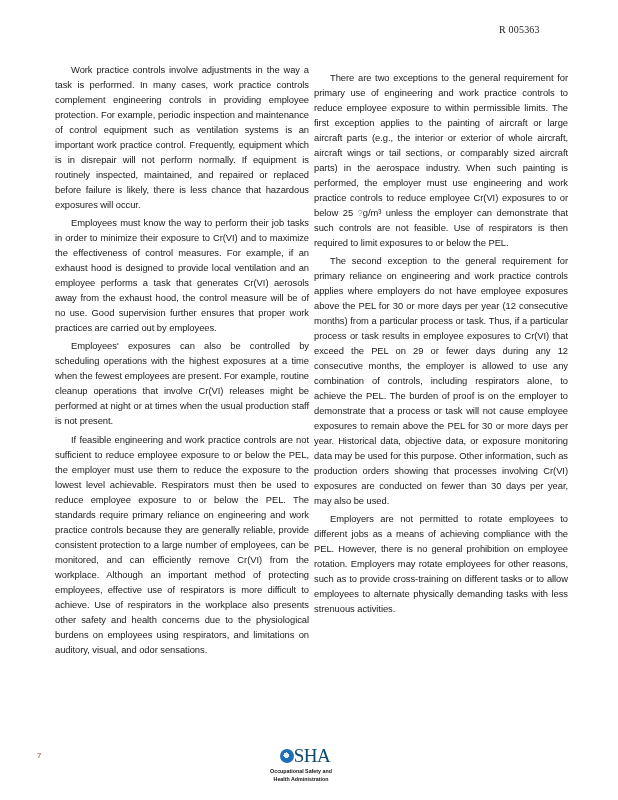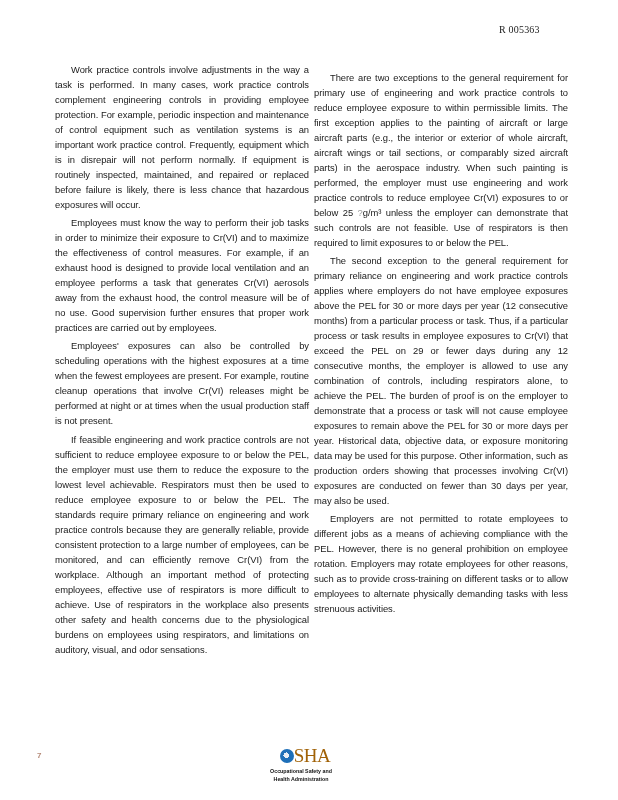--- a/index.html
+++ b/index.html
@@ -9,21 +9,21 @@
            font-size: 10px; color: #222; letter-spacing: 0.2px; }
   .col { position: absolute; top: 62px; width: 254px; font-size: 9.4px; line-height: 15px;
          text-align: justify; letter-spacing: -0.05px; }
   .col.left { left: 55px; }
   .col.right { left: 314px; margin-top: 8px; }
   .col p { margin: 0 0 3.2px 0; text-indent: 16px; }
   .qmark { color: #9a9a9a; }
   .page-num { position: absolute; left: 37px; top: 751px; font-size: 8px; font-weight: bold; color: #b58a78; }
   .logo { position: absolute; left: 256px; top: 747px; width: 90px; text-align: center; }
   .logo-mark { display: inline-flex; align-items: center; font-family: "Liberation Serif", serif;
-               font-size: 19px; line-height: 18px; color: #a16207; letter-spacing: -0.5px; padding-left: 8px; }
+               font-size: 19px; line-height: 18px; color: #0c4a6e; letter-spacing: -0.5px; padding-left: 8px; }
   .logo-o { display: inline-block; width: 14px; height: 14px; border-radius: 50%;
             border: 3px solid #1e6fb8; box-sizing: border-box; margin-right: 0px;
             background: radial-gradient(circle at 40% 40%, #e8eef5 0 40%, #1e6fb8 41%); }
   .logo-sub { font-size: 5.3px; font-weight: bold; line-height: 6.5px; color: #111; margin-top: 1px; }
 </style>
 </head>
 <body>
 
 <div class="bates">R 005363</div>
 

